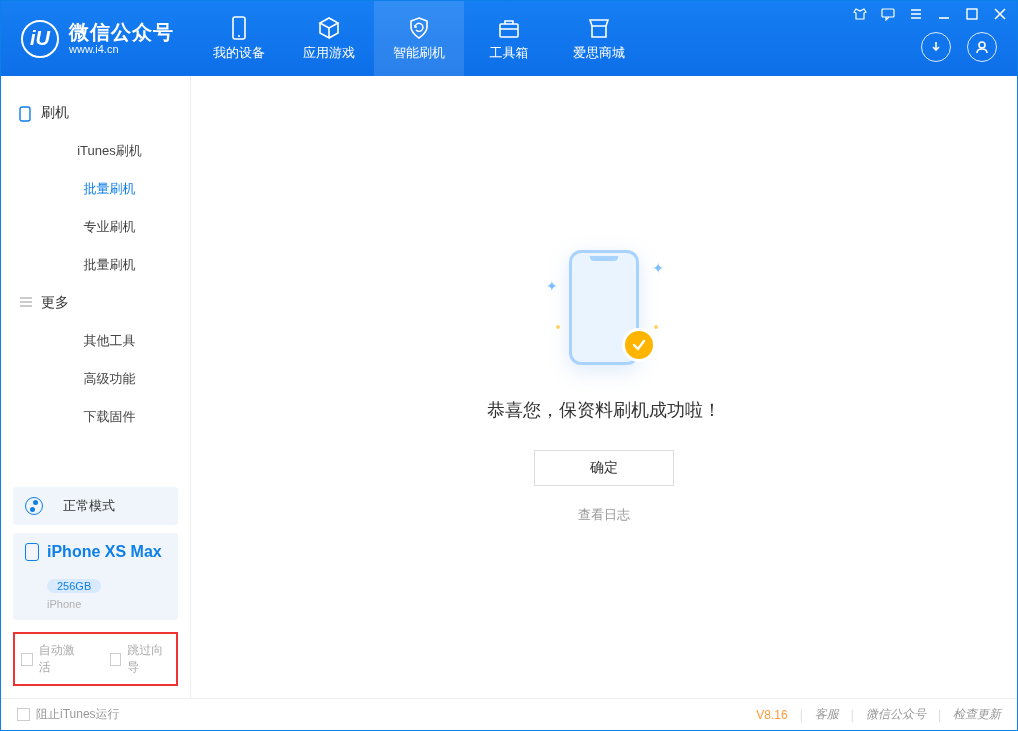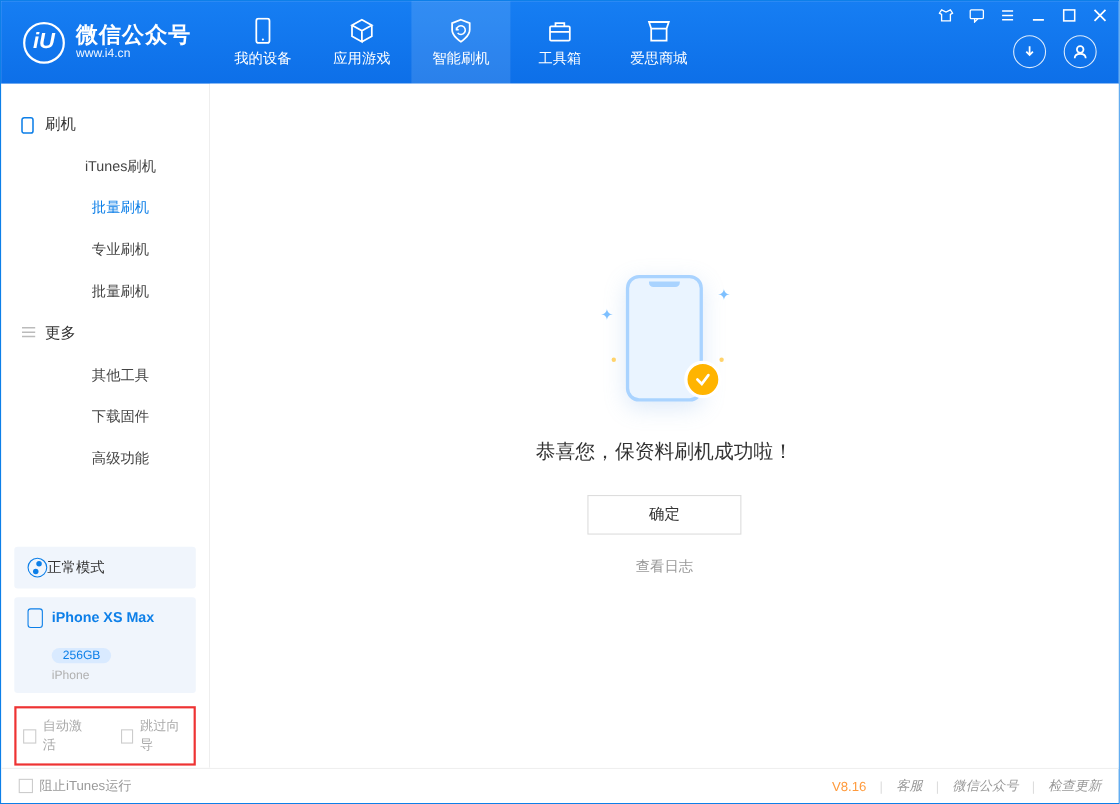--- a/index.html
+++ b/index.html
@@ -27,33 +27,33 @@
 
 
 .body { flex: 1; display: flex; overflow: hidden; }
 .sidebar { width: 190px; border-right: 1px solid #eee; padding-top: 18px; display: flex; flex-direction: column; }
 .side-group-title { display: flex; align-items: center; gap: 8px; padding: 10px 18px; color: #333; font-size: 14px; }
 .side-group-title .sg-icon { width: 14px; height: 14px; }
 .side-item { padding: 10px 18px 10px 46px; color: #444; font-size: 13px; cursor: pointer; text-align: center; }
 .side-item.active { color: #0d7fe8; }
 
 .side-bottom { margin-top: auto; }
-.status-card { margin: 8px 12px; background: #f0f5fc; border-radius: 3px; padding: 10px 12px; display: flex; align-items: center; gap: 0; font-size: 13px; color: #333; }
+.status-card { margin: 8px 12px; background: #f0f5fc; border-radius: 3px; padding: 10px 12px; display: flex; align-items: center; gap: 20px; font-size: 13px; color: #333; }
 .mode-icon { width: 18px; height: 18px; border: 1.6px solid #0d7fe8; border-radius: 50%; position: relative; }
 .mode-icon::before, .mode-icon::after { content:''; position:absolute; width:5px; height:5px; background:#0d7fe8; border-radius:50%; }
 .mode-icon::before { top:2px; left:7px; }
 .mode-icon::after { bottom:2px; right:7px; }
 
 .device-card { margin: 0 12px 8px; background: #f0f5fc; border-radius: 3px; padding: 10px 12px; }
-.device-row1 { display: flex; gap: 8px; color: #0d7fe8; font-weight: 600; font-size: 13px; }
+.device-row1 { display: flex; gap: 8px; color: #0d7fe8; font-weight: 600; font-size: 16px; }
 .dev-phone-icon { width: 14px; height: 18px; border: 1.6px solid #0d7fe8; border-radius: 3px; }
 .storage-pill { margin-top: 18px; margin-left: 22px; display: inline-block; background: #d9eaff; color: #0d7fe8; font-size: 11px; padding: 1px 10px; border-radius: 10px; }
 .device-sub { margin-left: 22px; margin-top: 4px; color: #b0b0b0; font-size: 11px; }
 
-.check-row { margin: 12px 12px 2px; padding: 8px 6px; border: 2px solid #e33; display: flex; gap: 28px; align-items: center; }
+.check-row { margin: 12px 12px 12px; padding: 8px 6px; border: 2px solid #e33; display: flex; gap: 28px; align-items: center; }
 .chk { display: flex; align-items: center; gap: 6px; font-size: 12px; color: #aaa; cursor: pointer; }
 .chk-box { width: 13px; height: 13px; border: 1px solid #ccc; background: #fff; }
 
 
 .main { flex: 1; position: relative; background: #fff; display: flex; flex-direction: column; align-items: center; justify-content: center; }
 .phone-illus { width: 100px; height: 120px; position: relative; margin-bottom: 28px; }
 .phone-body { width: 70px; height: 115px; border: 3px solid #a9d3ff; border-radius: 12px; background: #eaf4ff; position: absolute; left: 15px; top: 0; box-shadow: 0 6px 20px rgba(120,170,230,0.25); }
 .phone-notch { position: absolute; top: 3px; left: 50%; transform: translateX(-50%); width: 28px; height: 5px; background: #a9d3ff; border-radius: 0 0 4px 4px; }
 .check-badge { position: absolute; right: -2px; bottom: 8px; width: 34px; height: 34px; background: #ffb400; border-radius: 50%; border: 3px solid #fff; display: flex; align-items: center; justify-content: center; }
 .spark { position: absolute; color: #7ec0ff; font-size: 14px; }
@@ -202,22 +202,22 @@
 
       <div class="side-group-title">
         <span class="sg-icon">
             <svg width="14" height="12" viewBox="0 0 14 12">
               <path d="M1 2 H13 M1 6 H13 M1 10 H13" stroke="#bbb" stroke-width="1.4"></path>
             </svg>
           </span>
         <span>更多</span>
       </div>
       <div class="side-item">其他工具</div>
+      <div class="side-item">高级功能</div>
       <div class="side-item">下载固件</div>
-      <div class="side-item">高级功能</div>
 
       <div class="side-bottom">
         <div class="status-card">
           <span class="mode-icon"></span>
           <span>正常模式</span>
         </div>
         <div class="device-card">
           <div class="device-row1">
             <span class="dev-phone-icon"></span>
             <span>iPhone XS Max</span>

